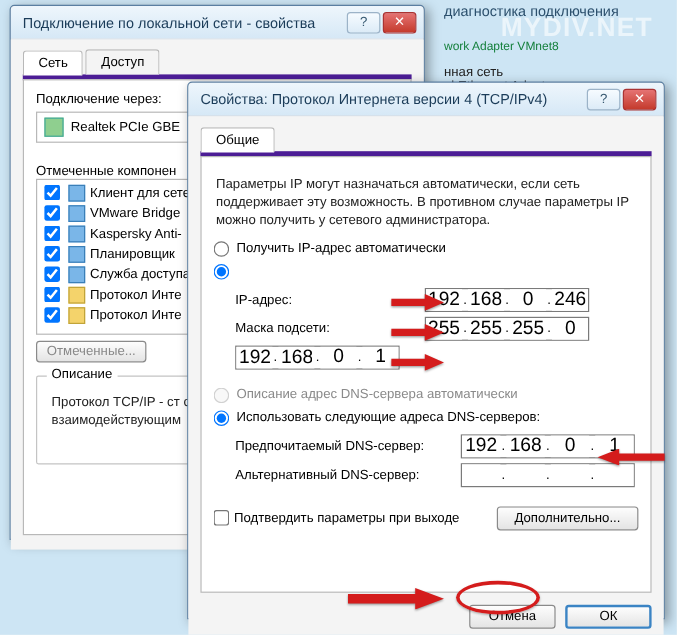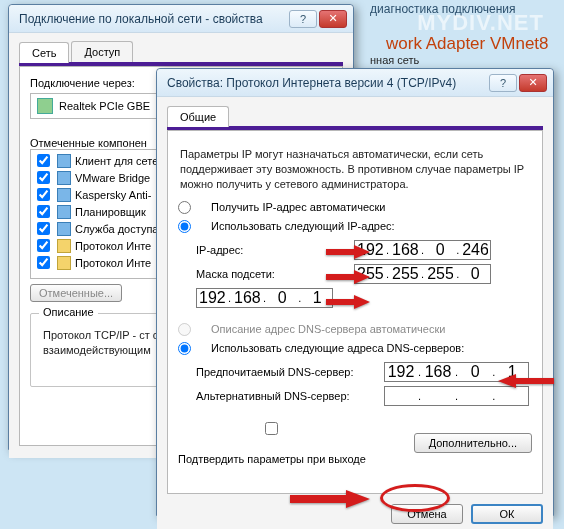--- a/index.html
+++ b/index.html
@@ -1,19 +1,19 @@
 <!DOCTYPE html>
 <html><head>
 <meta charset="utf-8">
 <style>
   * { box-sizing: border-box; font-family: "Segoe UI", Tahoma, sans-serif; font-size: 11px; }
   body { margin: 0; background: #cde5f4; width: 564px; height: 529px; overflow: hidden; position: relative; }
   .watermark { position: absolute; top: 10px; right: 20px; color: rgba(255,255,255,0.6); font-size: 22px; font-weight: bold; letter-spacing: 1px; }
   .bgtext { position: absolute; top: 2px; left: 370px; color: #2c506d; font-size: 12px; }
-  .bgadapter { position: absolute; top: 34px; left: 370px; color: #c2410c; font-size: 17px; margin-left: 16px; }
+  .bgadapter { position: absolute; top: 34px; left: 370px; color: #15803d; font-size: 10px; }
   .bgadapter2 { position: absolute; top: 54px; left: 370px; color: #222; font-size: 12px; }
 
   
   .dlg { position: absolute; background: #f0f0f0; border: 1px solid #5a7ea1; box-shadow: 3px 3px 10px rgba(0,0,0,0.35); border-radius: 4px 4px 0 0; }
   .titlebar { height: 28px; background: linear-gradient(#eef6fc,#d6e8f6); display: flex; align-items: center; padding: 0 6px 0 10px; border-bottom: 1px solid #c7d8e6; border-radius: 4px 4px 0 0; }
   .titlebar .title { flex: 1; color: #1b3c59; font-size: 12px; }
   .winbtns { display: flex; gap: 2px; }
   .winbtn { width: 28px; height: 18px; border: 1px solid #9cb3c8; border-radius: 3px; background: linear-gradient(#f6fbff,#dcebf7); display: flex; align-items: center; justify-content: center; font-size: 11px; color: #35576f; cursor: pointer; }
   .winbtn.close { background: linear-gradient(#e57373,#c43a2c); color: #fff; border-color: #a33; }
   .body { padding: 8px 10px 12px 10px; background: #f4f4f4; }
@@ -21,31 +21,31 @@
   
   .tabstrip { display: flex; border-bottom: 5px solid #4c1d95; margin-bottom: -1px; }
   .tab { padding: 4px 12px; border: 1px solid #b8b8b8; border-bottom: none; background: #f4f4f4; border-radius: 3px 3px 0 0; margin-right: 2px; cursor: pointer; }
   .tab.active { background: #fff; position: relative; top: 1px; }
   .tabpanel { background: #fff; border: 1px solid #b8b8b8; padding: 10px; }
 
   .group { border: 1px solid #c4c4c4; border-radius: 2px; padding: 8px 10px 10px 10px; margin-top: 10px; position: relative; background: #fff; }
   .group > .legend { position: absolute; top: -8px; left: 8px; background: #fff; padding: 0 4px; color: #000; }
   .desc { color: #222; line-height: 1.35; padding: 6px 2px; }
 
-  .radio-row { display: flex; align-items: center; gap: 20px; padding: 3px 0; }
+  .radio-row { display: flex; align-items: center; gap: 6px; padding: 3px 0; }
   .radio-row input[type=radio] { margin: 0; }
 
   .field-row { display: flex; align-items: center; gap: 8px; margin: 4px 0 4px 18px; }
   .field-row .lbl { width: 150px; }
   .ipbox { display: flex; align-items: center; border: 1px solid #7a7a7a; background: #fff; height: 20px; }
   .ipbox .oct { width: 30px; border: none; text-align: center; height: 18px; font-size: 16px; outline: none; }
   .ipbox .dot { padding: 0 1px; }
   .ipbox.wide .oct { width: 32px; }
 
-  .chkrow { display: flex; align-items: center; gap: 18px; flex-direction: column; }
+  .chkrow { display: flex; align-items: center; gap: 4px; }
   .chkrow input { margin: 0; }
 
   .btnrow { display: flex; justify-content: flex-end; gap: 8px; margin-top: 10px; }
   .btn { padding: 3px 14px; border: 1px solid #8a8a8a; background: linear-gradient(#fdfdfd,#e4e4e4); border-radius: 3px; cursor: pointer; min-width: 72px; text-align: center; }
   .btn.def { border: 2px solid #3b84c4; padding: 2px 13px; }
 
   
   .list { border: 1px solid #b8b8b8; background: #fff; height: 130px; overflow: hidden; padding: 2px; }
   .item { display: flex; align-items: center; gap: 4px; height: 17px; }
   .item .icon { width: 14px; height: 14px; display:inline-block; }
@@ -164,21 +164,20 @@
     </div>
     <div class="tabpanel" style="height:364px; position:relative;">
       <div class="desc">Параметры IP могут назначаться автоматически, если сеть поддерживает эту возможность. В противном случае параметры IP можно получить у сетевого администратора.</div>
 
       <div class="radio-row">
         <input type="radio" name="ipmode" style="">
         <span>Получить IP-адрес автоматически</span>
       </div>
       <div class="radio-row">
         <input type="radio" name="ipmode" checked="" style="">
-        <span>Использовать следующий IP-адрес:</span>
       </div>
 
       <div class="field-row">
         <span class="lbl">IP-адрес:</span>
         <div class="ipbox">
           <input class="oct" value="192" style="">
             <span class="dot">.</span>
           <input class="oct" value="168" style="">
             <span class="dot">.</span>
           <input class="oct" value="0" style="">

